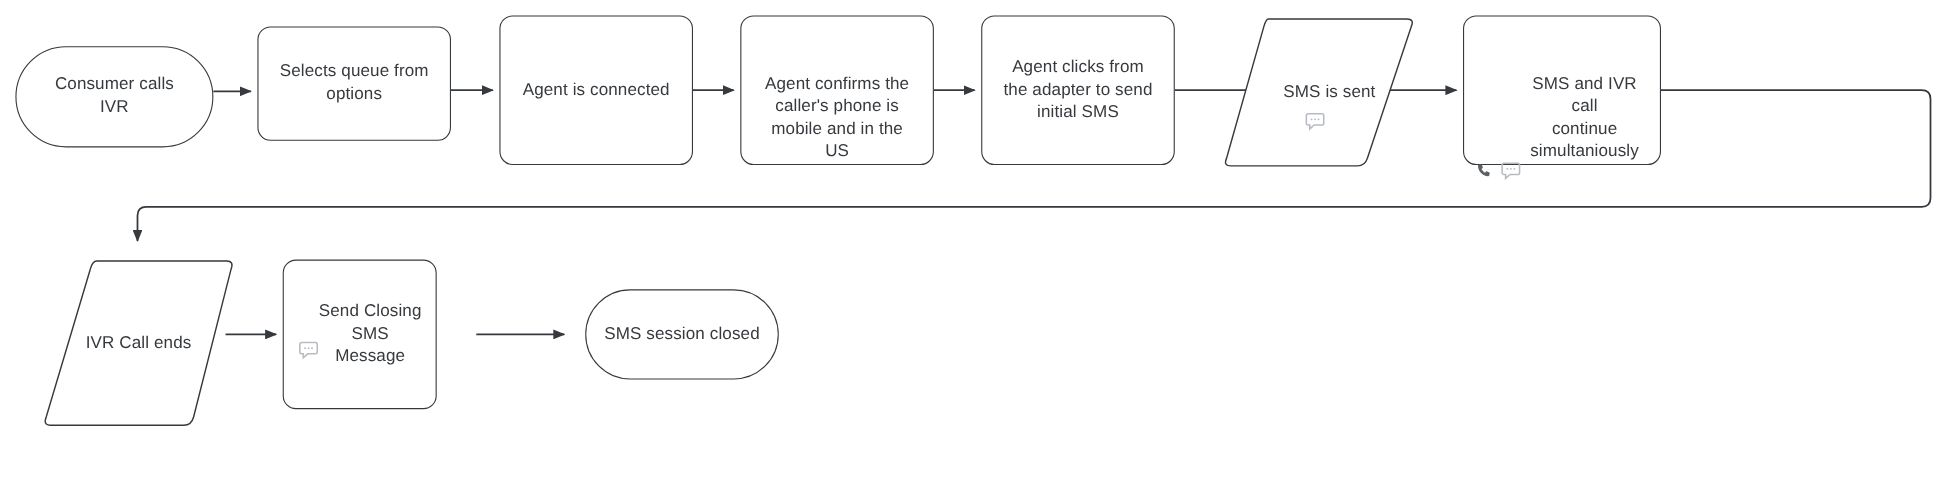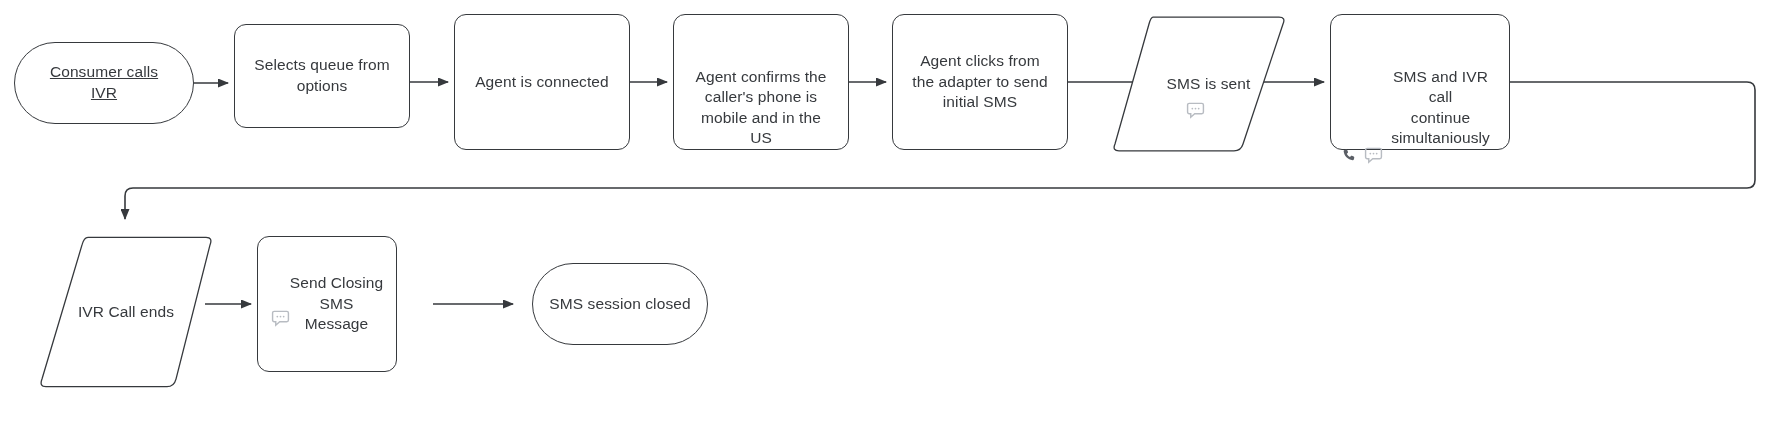--- a/index.html
+++ b/index.html
@@ -97,21 +97,21 @@
       <path d="M849,82 L886,82" marker-end="url(#arrowhead)"></path>
       <path d="M1068,82 L1168,82" marker-end="url(#arrowhead)"></path>
       <path d="M1230,82 L1324,82" marker-end="url(#arrowhead)"></path>
       <path d="M1510,82 L1747,82 Q1755,82 1755,90 L1755,180 Q1755,188 1747,188
                L133,188 Q125,188 125,196 L125,219" marker-end="url(#arrowhead)"></path>
       <path d="M205,304 L251,304" marker-end="url(#arrowhead)"></path>
       <path d="M433,304 L513,304" marker-end="url(#arrowhead)"></path>
     </g>
   </svg>
 
-  <div class="node n-terminator" style="left:14px; top:42px; width:180px; height:82px;text-decoration:underline;">
+  <div class="node n-terminator" style="left:14px; top:42px; width:180px; height:92px;">
     <span class="label">Consumer calls
 IVR</span>
   </div>
 
   <div class="node n-process" style="left:234px; top:0; width:176px; height:104px;margin-top:24px;">
     <span class="label">Selects queue from
 options</span>
   </div>
 
   <div class="node n-process" style="left:454px; top:14px; width:176px; height:136px;text-align:right;">

